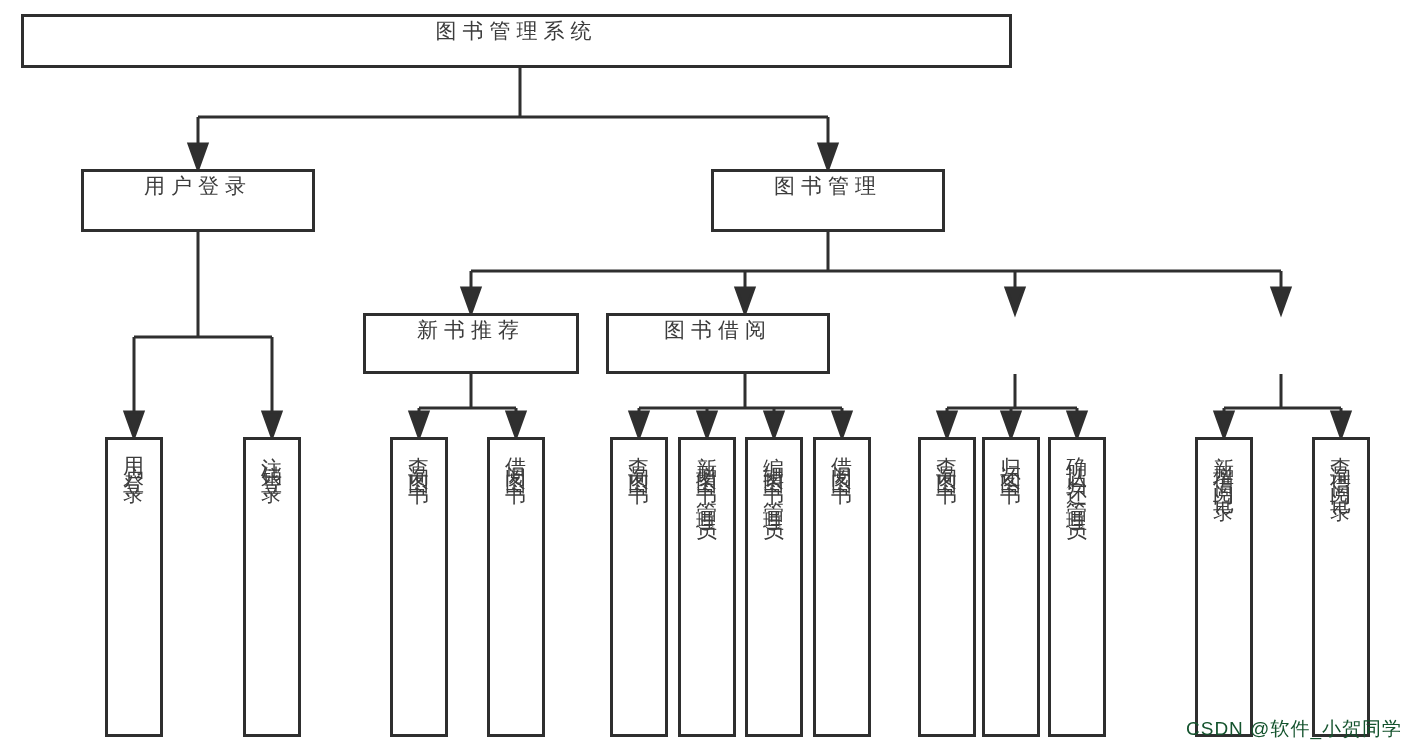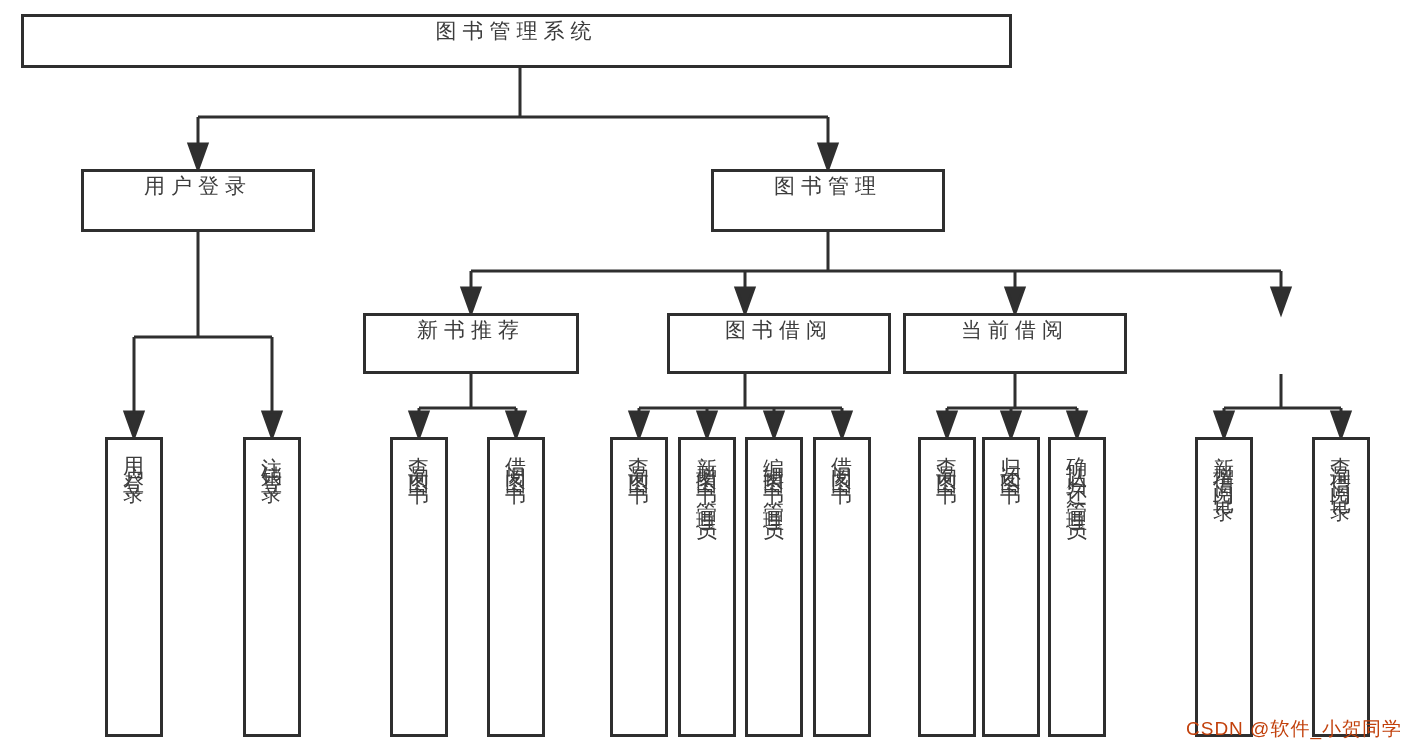--- a/index.html
+++ b/index.html
@@ -14,21 +14,21 @@
     box-sizing:border-box;z-index:2;
   }
   .hlabel{font-size:21px;letter-spacing:6px;white-space:nowrap;}
   .leaf{top:437px;height:300px;width:58px;}
   .vlabel{
     writing-mode:vertical-rl;text-orientation:mixed;
     font-size:21px;letter-spacing:9px;line-height:1;white-space:nowrap;
   }
   .watermark{
     position:absolute;left:1186px;top:716px;z-index:3;
-    font-size:19px;letter-spacing:1px;color:#c2410c;white-space:nowrap;
+    font-size:19px;letter-spacing:1px;color:#14532d;white-space:nowrap;
   }
 </style>
 </head>
 <body>
 
 <div class="canvas">
 
   <svg class="wires" width="1405" height="747" viewBox="0 0 1405 747">
     <g stroke="#2f2f2f" stroke-width="3" fill="#2f2f2f">
 
@@ -88,25 +88,22 @@
   <div class="box" style="left:81px;top:169px;width:234px;height:63px">
     <span class="hlabel">用户登录</span>
   </div>
   <div class="box" style="left:363px;top:313px;width:216px;height:61px">
     <span class="hlabel">新书推荐</span>
   </div>
 
   <div class="box" style="left:711px;top:169px;width:234px;height:63px">
     <span class="hlabel">图书管理</span>
   </div>
-  <div class="box" style="left:667px;top:313px;width:224px;height:61px">
+  <div class="box" style="left:606px;top:313px;width:224px;height:61px">
     <span class="hlabel">图书借阅</span>
-  </div>
-  <div class="box" style="left:903px;top:313px;width:224px;height:61px">
-    <span class="hlabel">当前借阅</span>
   </div>
 
   <div class="box leaf" style="left:105px">
     <span class="vlabel">用户登录</span>
   </div>
   <div class="box leaf" style="left:243px">
     <span class="vlabel">注销登录</span>
   </div>
 
   <div class="box leaf" style="left:390px">

